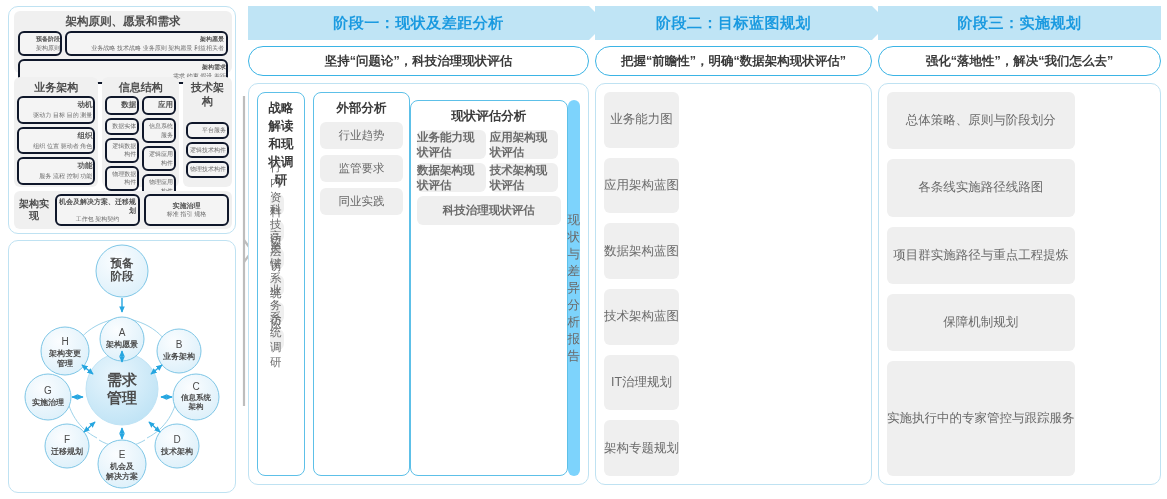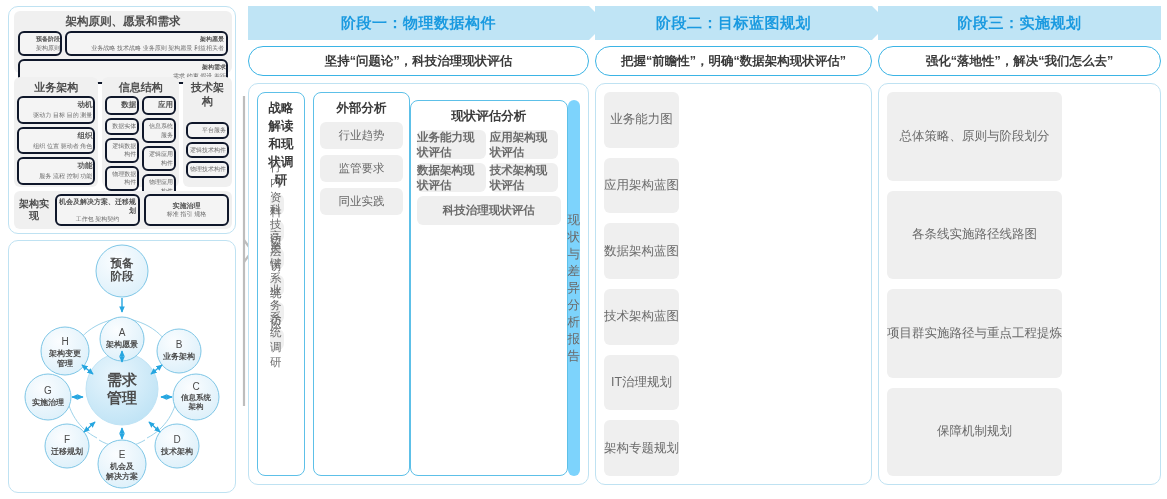--- a/index.html
+++ b/index.html
@@ -288,21 +288,21 @@
 
   <svg class="bracket" viewBox="0 0 16 310">
     <path d="M8,0 L8,310" stroke="#bdbdbd" stroke-width="2.2" fill="none"></path>
     <path d="M8,144 L16,155 L8,166" stroke="#bdbdbd" stroke-width="2.2" fill="none"></path>
   </svg>
 
   <div class="phases">
 
     <div class="phase p1">
       <div class="phase-hd">
-        <span>阶段一：物理数据构件</span>
+        <span>阶段一：现状及差距分析</span>
         <svg class="chev" viewBox="0 0 17 34">
           <path d="M0,0 L17,17 L0,34 Z" fill="#bfe4f5"></path>
         </svg>
       </div>
       <div class="phase-sub">坚持“问题论”，科技治理现状评估</div>
       <div class="phase-body">
 
         <div class="p1-row">
           <div class="card c-strat">
             <div class="card-h">战略解读和现状调研</div>
@@ -363,18 +363,19 @@
       <div class="phase-hd">
         <span>阶段三：实施规划</span>
       </div>
       <div class="phase-sub">强化“落地性”，解决“我们怎么去”</div>
       <div class="phase-body">
         <div class="stack">
           <div class="chip f1">总体策略、原则与阶段划分</div>
           <div class="chip f1">各条线实施路径线路图</div>
           <div class="chip f1">项目群实施路径与重点工程提炼</div>
           <div class="chip f1">保障机制规划</div>
+          <div class="chip f2">实施执行中的专家管控与跟踪服务</div>
         </div>
       </div>
     </div>
 
   </div>
 </div>
 
 </body></html>

